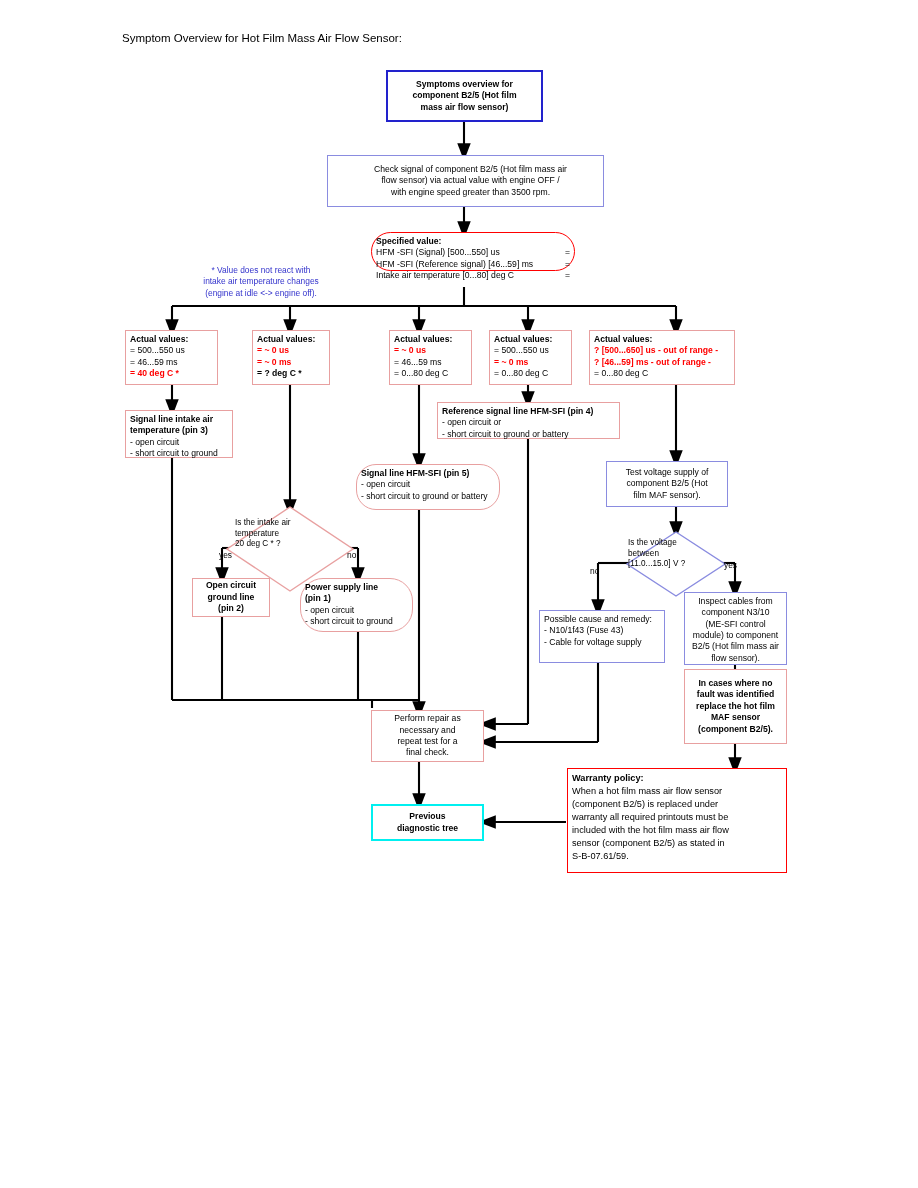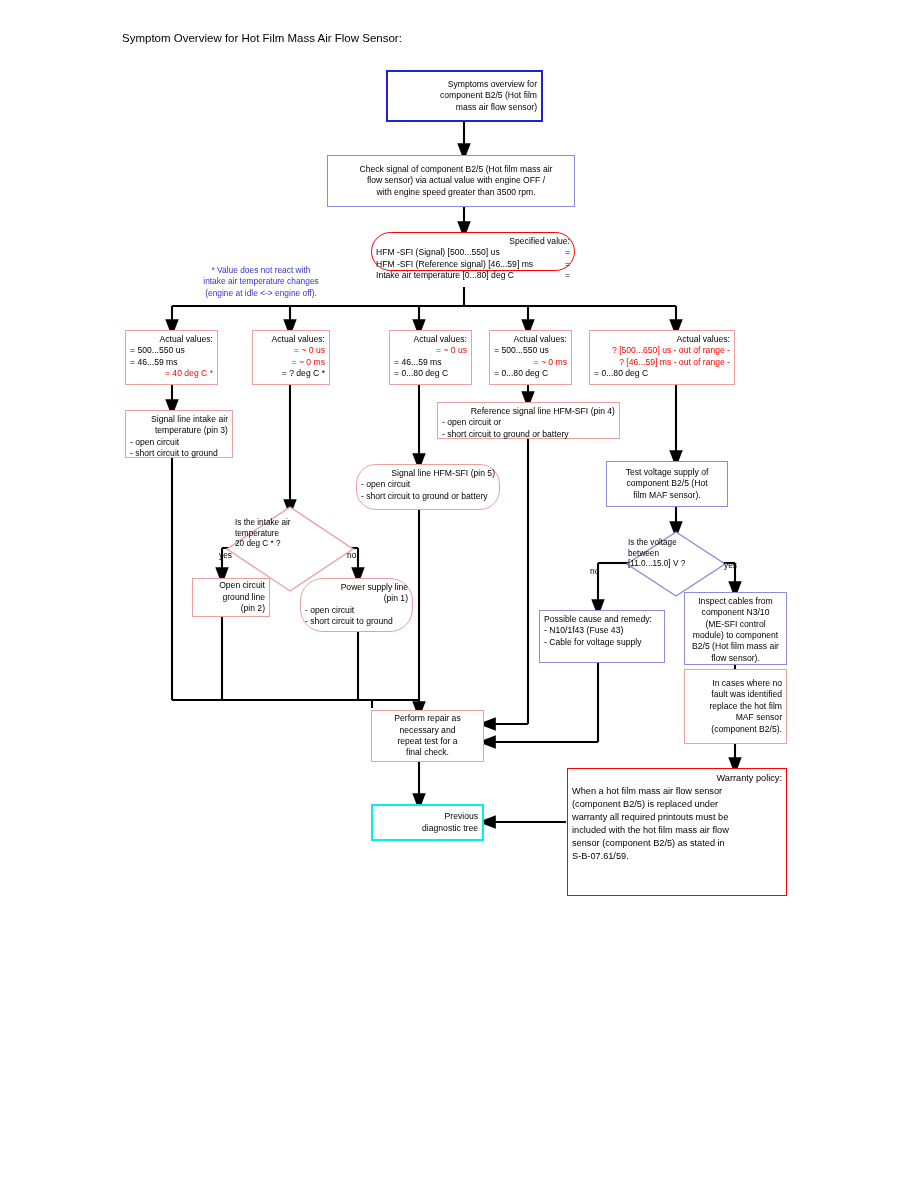--- a/index.html
+++ b/index.html
@@ -25,21 +25,21 @@
     padding:3px 4px;
     z-index:3;
   }
   .b-blue  { border:1.3px solid #8a8ce0; }
   .b-blue2 { border:2px solid #2222cc; }
   .b-red   { border:1.3px solid #e8a0a0; }
   .b-red2  { border:1.6px solid #ff0000; }
   .b-cyan  { border:2px solid #00f0f0; }
   .ctr { text-align:center; }
   .lft { text-align:left; }
-  .bold { font-weight:normal;text-align:right; }
+  .bold { font-weight:bold; }
   .red { color:#ff0000; }
   .mid-v { display:flex; flex-direction:column; justify-content:center; height:100%; }
   .note {
     position:absolute;
     font-size:8.4px; line-height:1.35;
     color:#3333cc; text-align:center;
     z-index:3;
   }
   .diamond-label {
     position:absolute; font-size:8.4px; color:#000; z-index:4;
@@ -132,21 +132,21 @@
 <div class="title">Symptom Overview for Hot Film Mass Air Flow Sensor:</div>
 
 <div class="node b-blue2 ctr bold" style="left:386px; top:70px; width:157px; height:52px;">
   <div class="mid-v">
     <div>Symptoms overview for</div>
     <div>component B2/5 (Hot film</div>
     <div>mass air flow sensor)</div>
   </div>
 </div>
 
-<div class="node b-blue ctr" style="left:327px; top:155px; width:248px; height:52px;padding-left:14px;">
+<div class="node b-blue ctr" style="left:327px; top:155px; width:277px; height:52px;padding-left:14px;">
   <div class="mid-v">
     <div>Check signal of component B2/5 (Hot film mass air</div>
     <div>flow sensor) via actual value with engine OFF /</div>
     <div>with engine speed greater than 3500 rpm.</div>
   </div>
 </div>
 
 <div class="node b-red2 lft" style="left:371px; top:232px; width:204px; height:39px;border-radius:27px;">
   <div class="bold">Specified value:</div>
   <div class="sv-row">
@@ -302,21 +302,21 @@
   </div>
 </div>
 
 <div class="node b-cyan ctr bold" style="left:371px; top:804px; width:113px; height:37px;">
   <div class="mid-v">
     <div>Previous</div>
     <div>diagnostic tree</div>
   </div>
 </div>
 
-<div class="node b-red2 lft" style="left:567px; top:768px; width:220px; height:128px; font-size:9.2px; line-height:1.42;">
+<div class="node b-red2 lft" style="left:567px; top:768px; width:220px; height:105px; font-size:9.2px; line-height:1.42;">
   <div class="bold">Warranty policy:</div>
   <div>When a hot film mass air flow sensor</div>
   <div>(component B2/5) is replaced under</div>
   <div>warranty all required printouts must be</div>
   <div>included with the hot film mass air flow</div>
   <div>sensor (component B2/5) as stated in</div>
   <div>S-B-07.61/59.</div>
 </div>
 
 </body></html>

